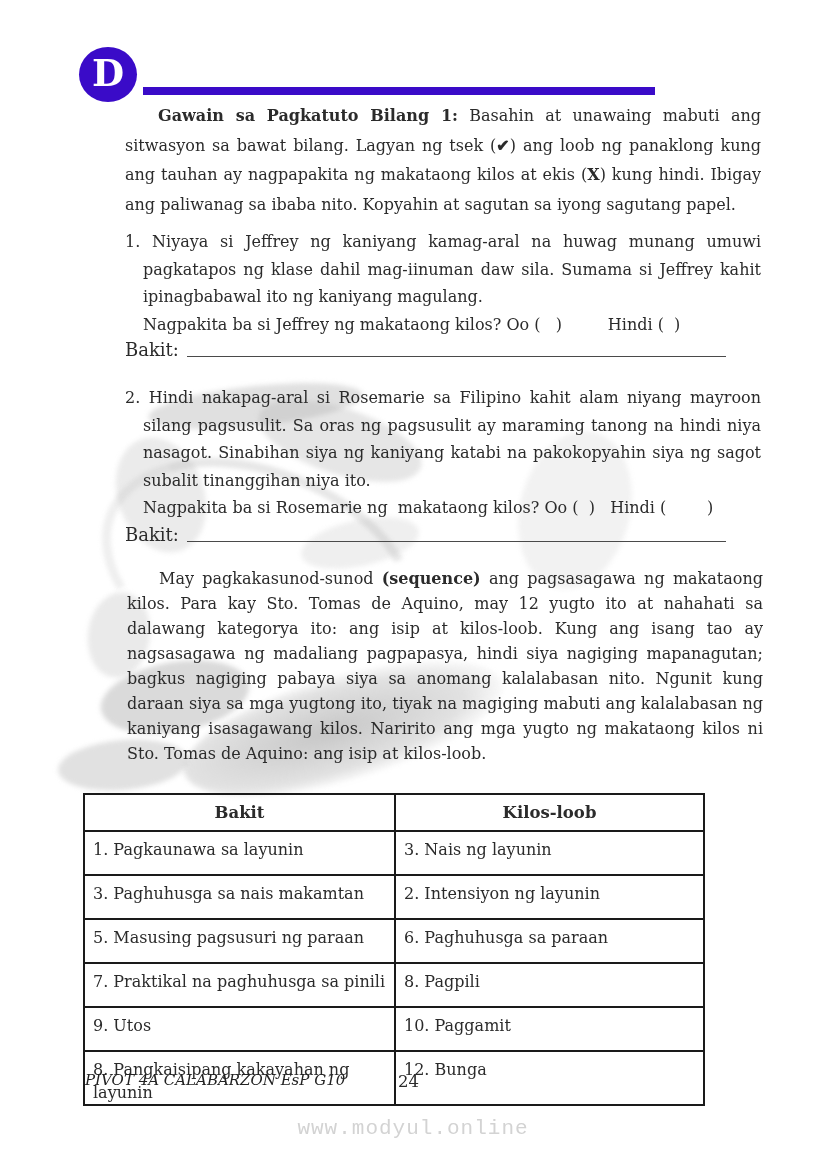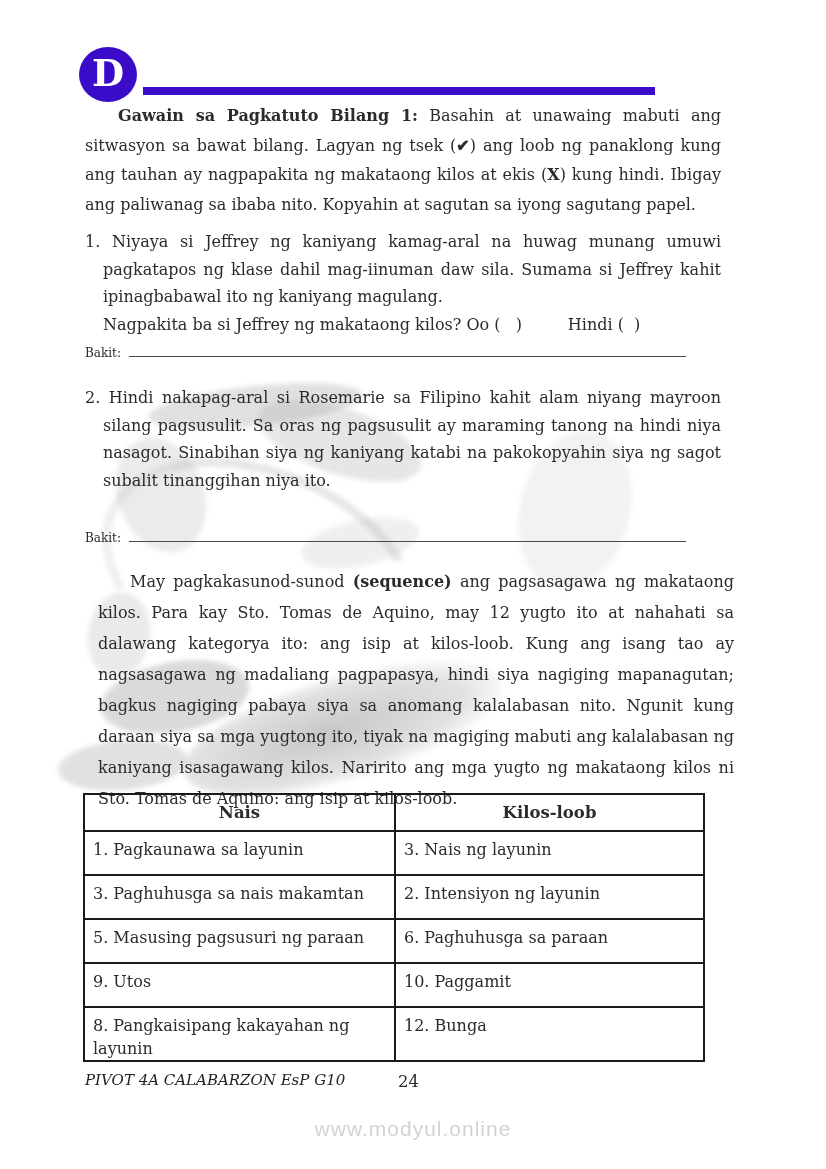--- a/index.html
+++ b/index.html
@@ -3,21 +3,21 @@
 <meta charset="utf-8">
 <style>
   * { margin:0; padding:0; box-sizing:border-box; }
   html,body { background:#ffffff; }
   .page {
     position:relative; width:826px; height:1169px; margin:0 auto;
     background:#ffffff; overflow:hidden;
     font-family:"DejaVu Serif","Liberation Serif",serif;
     color:#2b2b2b;
   }
-  .content { position:absolute; z-index:2; }
+  .content { position:absolute; z-index:2;margin-left:40px; }
 
   
   .logo-circle {
     position:absolute; left:79px; top:47px; width:58px; height:55px;
     background:#3a0bc8; border-radius:50%; z-index:2;
     display:flex; align-items:center; justify-content:center;
   }
   .logo-circle span {
     color:#ffffff; font-weight:bold; font-size:37px; line-height:1;
     font-family:"DejaVu Serif",serif; transform:translateY(-1px);
@@ -28,26 +28,26 @@
   }
 
   
   .para { text-align:justify; font-size:16px; }
   .intro { left:85px; top:101px; width:636px; line-height:29.5px; text-indent:33px; }
   .b { font-weight:bold; }
   .item { left:85px; top:228px; width:636px; line-height:27.5px; }
   .item2 { top:384px; }
   .item-text { text-align:justify; padding-left:18px; text-indent:-18px; }
   .item-question { padding-left:18px; white-space:pre; }
-  .bakit { left:85px; width:601px; display:flex; align-items:flex-end; font-size:12px; }
+  .bakit { left:85px; width:601px; display:flex; align-items:flex-end; font-size:18px; }
   .bakit1 { top:339px; }
   .bakit2 { top:524px; }
   .bakit-label { flex:0 0 auto; }
   .blank-line { flex:1 1 auto; border-bottom:1.6px solid #4a4a4a; margin:0 0 3px 8px; height:18px; }
-  .seqpara { left:98px; top:566px; width:636px; line-height:31px; text-indent:32px; }
+  .seqpara { left:87px; top:566px; width:636px; line-height:25px; text-indent:32px; }
 
   
   .stages-table {
     position:absolute; left:83px; top:793px; width:622px; z-index:2;
     border-collapse:collapse; font-size:16px; color:#2b2b2b;
   }
   .stages-table th, .stages-table td { border:2px solid #1a1a1a; }
   .stages-table th {
     height:37px; font-weight:bold; text-align:center; vertical-align:middle; font-size:16.5px;
   }
@@ -59,21 +59,21 @@
   .stages-table td.semibold { font-weight:normal; }
 
   
   .footer-left {
     position:absolute; left:85px; top:1071px; z-index:2;
     font-style:italic; font-size:15px; color:#222;
   }
   .page-number { position:absolute; left:398px; top:1072px; z-index:2; font-size:16.5px; }
   .site-watermark {
     position:absolute; left:0; top:1117px; width:826px; text-align:center; z-index:2;
-    font-family:Liberation Sans, sans-serif; font-size:21px; color:#d3d3d3; letter-spacing:1px;
+    font-family:Liberation Mono, monospace; font-size:21px; color:#d3d3d3; letter-spacing:1px;
   }
 
   
   .stain-layer { position:absolute; inset:0; z-index:1; pointer-events:none; }
   .blob { position:absolute; border-radius:50%; filter:blur(2.5px); }
   .blob1 { left:148px; top:386px; width:215px; height:40px; transform:rotate(-6deg);  background:rgba(178,178,178,.40); }
   .blob2 { left:255px; top:408px; width:170px; height:66px; transform:rotate(18deg);  background:rgba(178,178,178,.32); }
   .blob3 { left:118px; top:436px; width:86px;  height:118px; transform:rotate(-20deg); background:rgba(178,178,178,.26); }
   .blob4 { left:520px; top:430px; width:110px; height:160px; transform:rotate(14deg);  background:rgba(185,185,185,.18); }
   .blob5 { left:88px;  top:592px; width:62px;  height:86px;  transform:rotate(8deg);   background:rgba(178,178,178,.28); }
@@ -118,45 +118,50 @@
     <div class="item-text"><span>1.</span> <span>Niyaya si Jeffrey ng kaniyang kamag-aral na huwag munang umuwi pagkatapos ng klase dahil mag-iinuman daw sila. Sumama si Jeffrey  kahit ipinagbabawal ito ng kaniyang magulang.</span></div>
     <div class="item-question">Nagpakita ba si Jeffrey ng makataong kilos? Oo (   )         Hindi (  )</div>
   </div>
   <div class="content bakit bakit1">
     <span class="bakit-label">Bakit:</span>
     <span class="blank-line"></span>
   </div>
 
   <div class="content para item item2">
     <div class="item-text"><span>2.</span> <span>Hindi nakapag-aral si Rosemarie sa Filipino kahit alam niyang mayroon silang pagsusulit. Sa oras ng pagsusulit ay maraming tanong na hindi niya nasagot. Sinabihan siya ng kaniyang katabi na pakokopyahin siya ng sagot subalit tinanggihan niya ito.</span></div>
+    <div class="item-question">Nagpakita ba si Rosemarie ng  makataong kilos? Oo (  )   Hindi (        )</div>
   </div>
   <div class="content bakit bakit2">
     <span class="bakit-label">Bakit:</span>
     <span class="blank-line"></span>
   </div>
 
   <p class="content para seqpara"><span>May pagkakasunod-sunod </span><span class="b">(sequence)</span><span> ang pagsasagawa ng makataong kilos. Para kay Sto. Tomas de Aquino, may 12 yugto ito at nahahati sa dalawang kategorya ito: ang isip at kilos-loob. Kung ang isang tao ay nagsasagawa ng madaliang pagpapasya, hindi siya nagiging mapanagutan; bagkus nagiging pabaya siya sa anomang kalalabasan nito. Ngunit kung daraan siya sa mga yugtong ito, tiyak na magiging mabuti ang kalalabasan ng kaniyang isasagawang kilos. Naririto ang mga yugto ng makataong kilos ni Sto. Tomas de Aquino: ang isip at kilos-loob.</span></p>
 
   <table class="stages-table">
     <tbody>
         <tr>
-      <th class="col-left">Nais</th>
+      <th class="col-left">Bakit</th>
       <th>Kilos-loob</th>
     </tr>
     <tr>
       <td>1. Pagkaunawa sa layunin</td>
       <td>3. Nais ng layunin</td>
     </tr>
     <tr>
       <td>3. Paghuhusga sa nais makamtan</td>
       <td>2. Intensiyon ng layunin</td>
     </tr>
     <tr>
       <td>5. Masusing pagsusuri ng paraan</td>
       <td>6. Paghuhusga sa paraan</td>
+    </tr>
+    <tr>
+      <td>7. Praktikal na paghuhusga sa pinili</td>
+      <td>8. Pagpili</td>
     </tr>
     <tr>
       <td>9. Utos</td>
       <td>10. Paggamit</td>
     </tr>
     <tr class="last">
       <td>8. Pangkaisipang kakayahan ng layunin</td>
       <td class="semibold">12. Bunga</td>
     </tr>
   </tbody>

